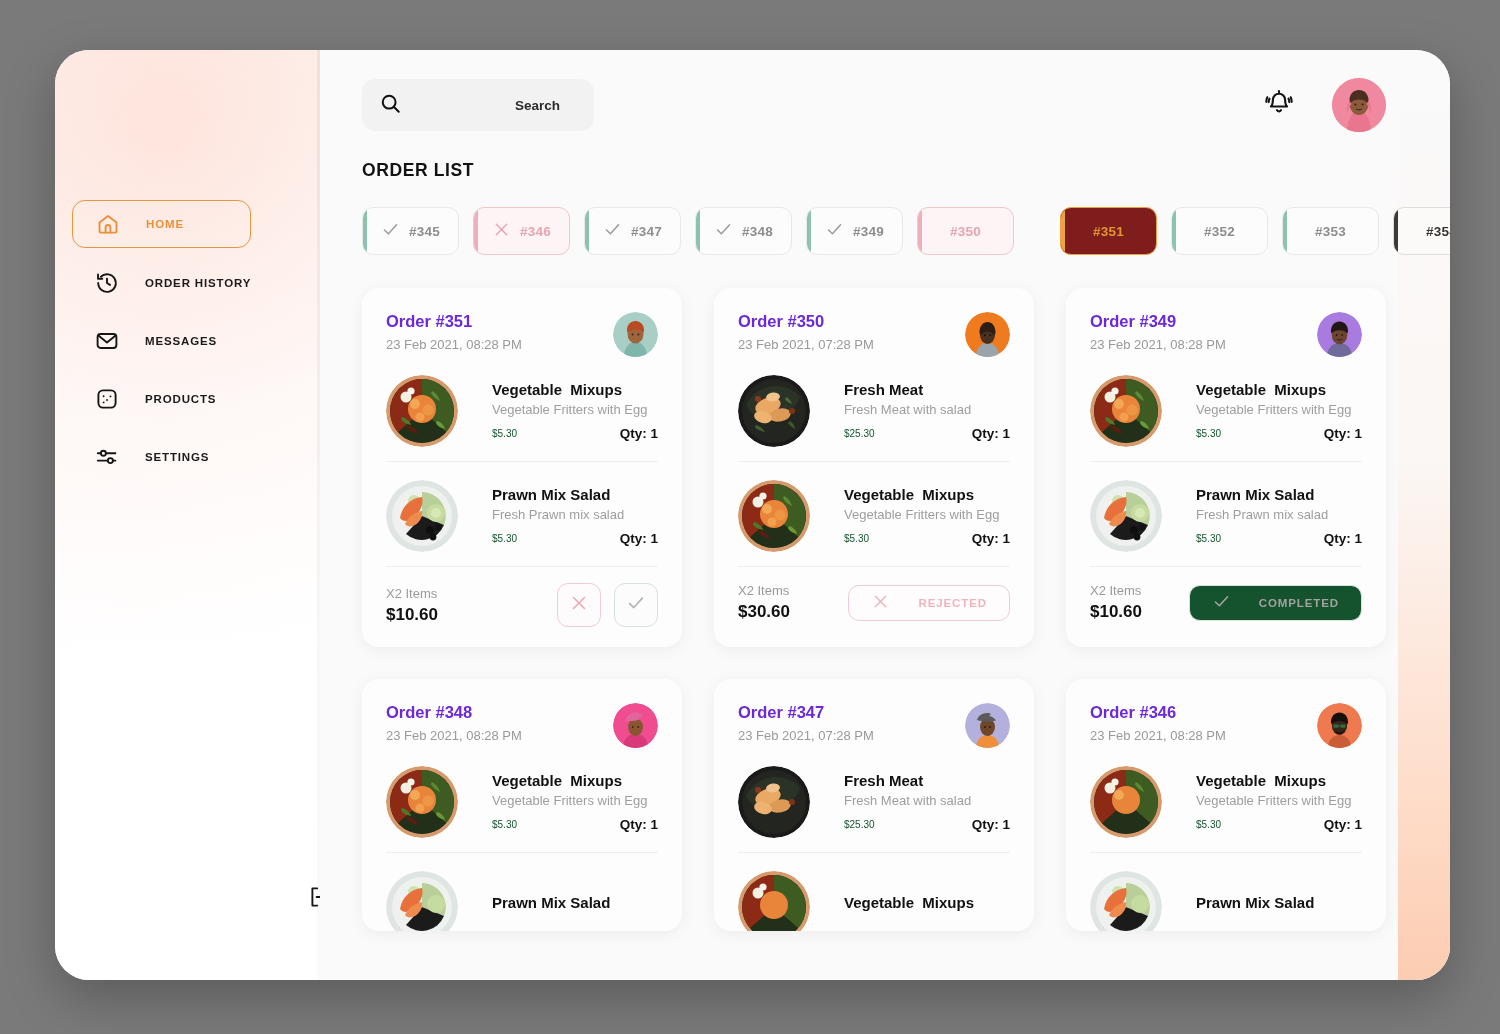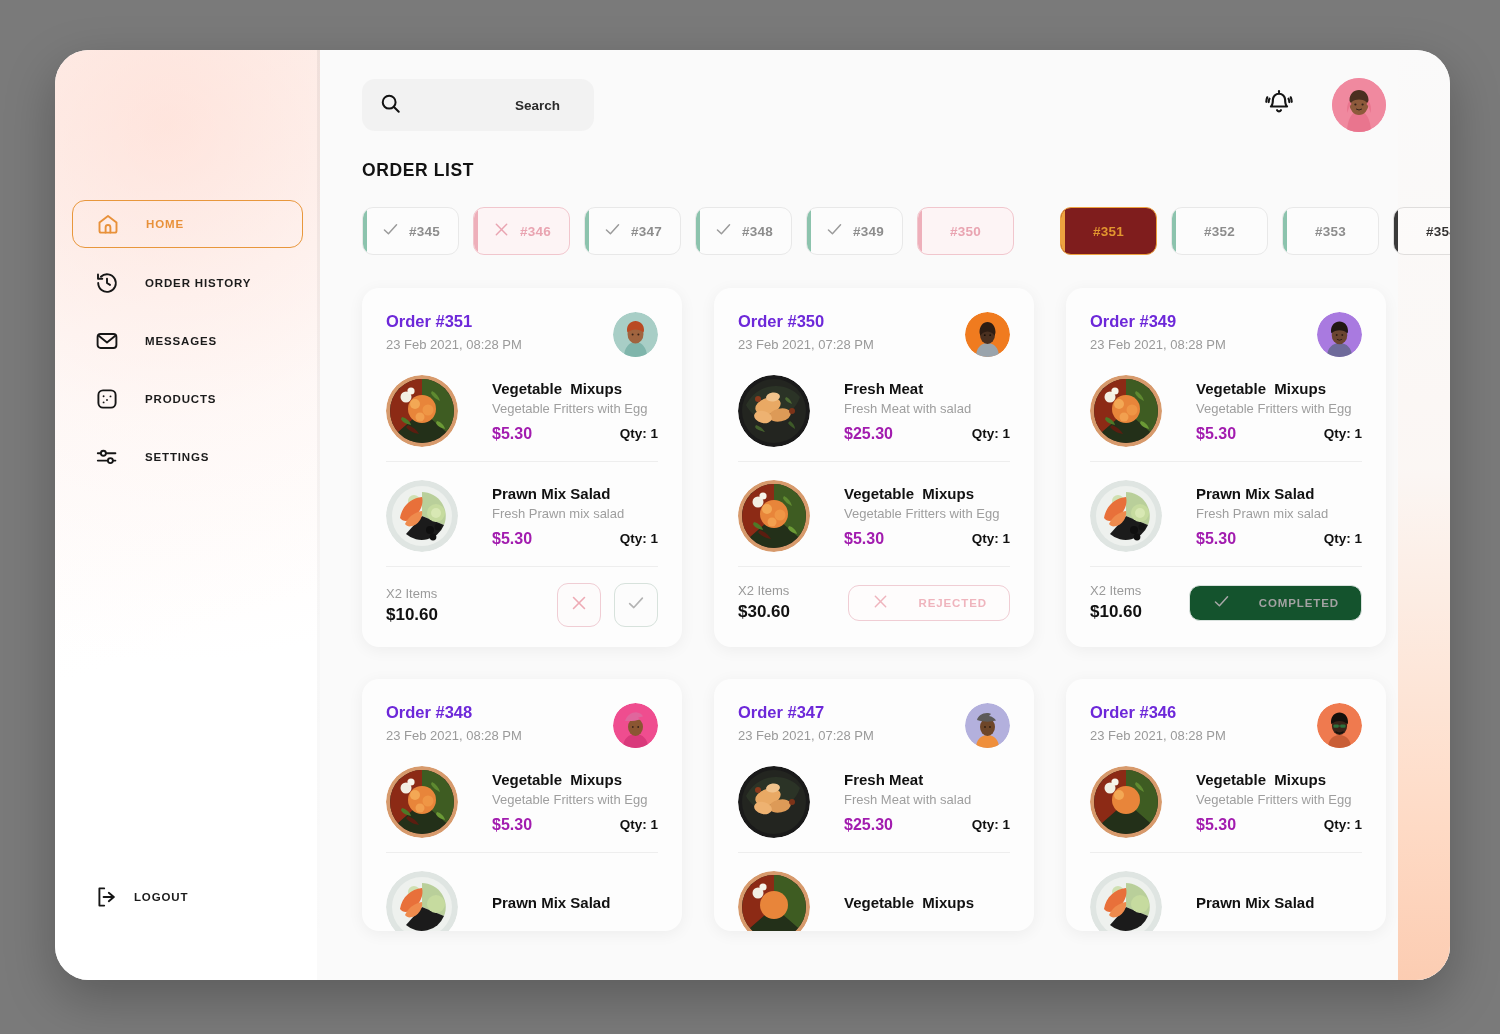--- a/index.html
+++ b/index.html
@@ -23,21 +23,21 @@
   }
 
   
   #sidebar {
     width: 265px; flex: 0 0 265px;
     position: relative;
     background:
       radial-gradient(circle at 42% 8%, rgba(255,214,203,0.55) 0%, rgba(255,234,228,0.25) 34%, rgba(255,255,255,0) 62%),
       linear-gradient(160deg, #fdf3ef 0%, #fefbfa 28%, #ffffff 62%, #ffffff 100%);
     display: flex;
-    flex-direction: column;
+    flex-direction: row;
     padding-top: 150px;
   }
   #sidebar::after {
     content: "";
     position: absolute; right: 0; top: 0; bottom: 0; width: 3px;
     background: linear-gradient(180deg, rgba(0,0,0,0.055), rgba(0,0,0,0.02));
   }
 
   .nav-list { display: flex; flex-direction: column; }
 
@@ -201,21 +201,21 @@
     width: 72px; height: 72px; border-radius: 50%;
     flex: 0 0 72px; overflow: hidden; position: relative;
   }
   .item-info { flex: 1; min-width: 0; }
   .item-name {
     font-size: 15px; font-weight: 700; color: #111;
     margin-bottom: 4px; white-space: pre;
   }
   .item-desc { font-size: 13px; color: #9e9e9e; margin-bottom: 9px; }
   .item-meta { display: flex; align-items: center; }
-  .item-price { font-size: 16px; font-weight: 700; color: #a21caf; }
+  .item-price { font-size: 10px; font-weight: 400; color: #14532d; }
   .item-qty { margin-left: auto; font-size: 13.5px; font-weight: 700; color: #111; }
 
   .card-foot {
     border-top: 1px solid #eeeeee;
     padding-top: 16px;
     display: flex; align-items: center;
   }
   .foot-totals { flex: 1; }
   .foot-count { font-size: 13px; color: #9a9a9a; margin-bottom: 4px; }
   .foot-sum { font-size: 17px; font-weight: 700; color: #111; }

